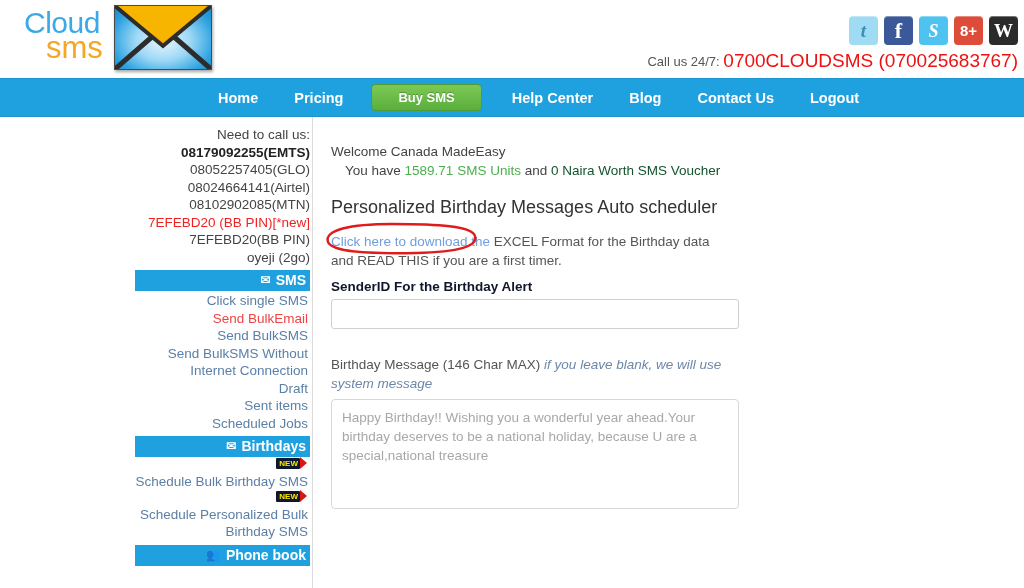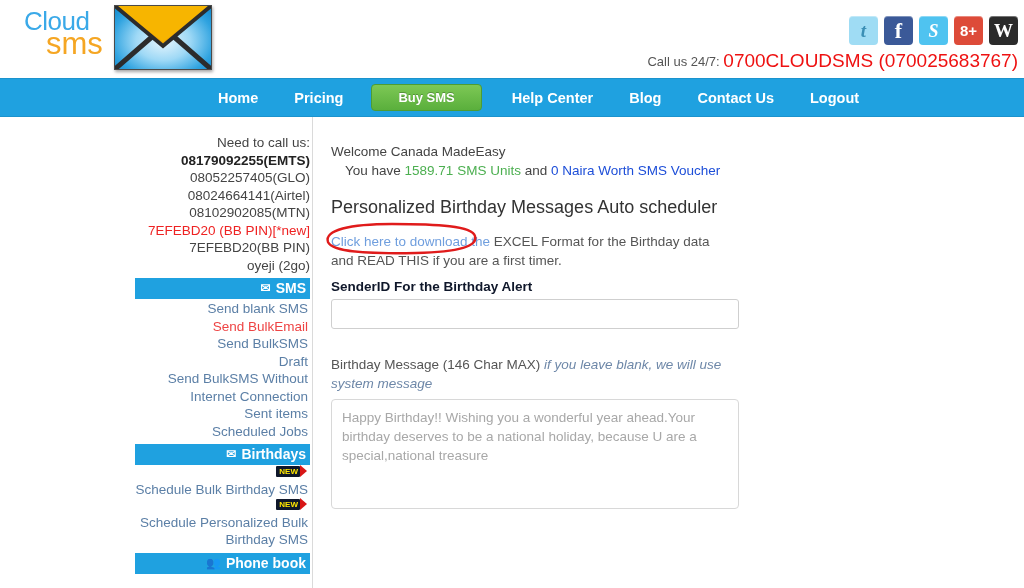--- a/index.html
+++ b/index.html
@@ -30,21 +30,21 @@
     height: 72px;
   }
   .logo-text {
     position: absolute;
     left: 6px;
     top: 6px;
     line-height: 1;
   }
   .logo-cloud {
     display: block;
-    font-size: 26px;
+    font-size: 30px;
     color: #3aa9e8;
     letter-spacing: -0.5px;
   }
   .logo-sms {
     display: block;
     font-size: 31px;
     color: #f5a623;
     margin-left: 22px;
     margin-top: -6px;
   }
@@ -159,21 +159,21 @@
   }
 
   
   .page {
     display: flex;
     align-items: flex-start;
   }
   .sidebar {
     width: 178px;
     margin-left: 135px;
-    padding-top: 17px;
+    padding-top: 9px;
     text-align: right;
     box-sizing: border-box;
     border-right: 1px solid #dadada;
     padding-right: 2px;
     min-height: 471px;
   }
   .sb-contact {
     font-size: 13.5px;
     color: #444;
     line-height: 17.5px;
@@ -248,21 +248,21 @@
     box-sizing: border-box;
     position: relative;
   }
   .welcome {
     font-size: 13.5px;
     color: #444;
     line-height: 19px;
   }
   .welcome .indent { display: inline-block; width: 14px; }
   .units { color: #4caf50; }
-  .voucher { color: #1d4ed8; }
+  .voucher { color: #14532d; }
 
   .page-title {
     font-size: 18px;
     color: #333;
     font-weight: normal;
     line-height: 29px;
     margin: 13px 0 10px 0;
     max-width: 420px;
   }
 
@@ -401,25 +401,25 @@
       <div>08102902085(MTN)</div>
       <div class="red">7EFEBD20 (BB PIN)[*new]</div>
       <div>7EFEBD20(BB PIN)</div>
       <div>oyeji (2go)</div>
     </div>
 
     <div class="sb-section">
       <span class="sb-ico">✉</span>
       <span>SMS</span>
     </div>
-    <a class="sb-link" href="#">Send blank SMS</a>
+    <a class="sb-link" href="#">Click single SMS</a>
     <a class="sb-link red" href="#">Send BulkEmail</a>
     <a class="sb-link" href="#">Send BulkSMS</a>
+    <a class="sb-link" href="#">Send BulkSMS Without Internet Connection</a>
     <a class="sb-link" href="#">Draft</a>
-    <a class="sb-link" href="#">Send BulkSMS Without Internet Connection</a>
     <a class="sb-link" href="#">Sent items</a>
     <a class="sb-link" href="#">Scheduled Jobs</a>
 
     <div class="sb-section">
       <span class="sb-ico">✉</span>
       <span>Birthdays</span>
     </div>
     <a class="sb-link withbadge" href="#">
       <span class="newbadge badge-gap">NEW</span>
       <span>Schedule Bulk Birthday SMS</span>

